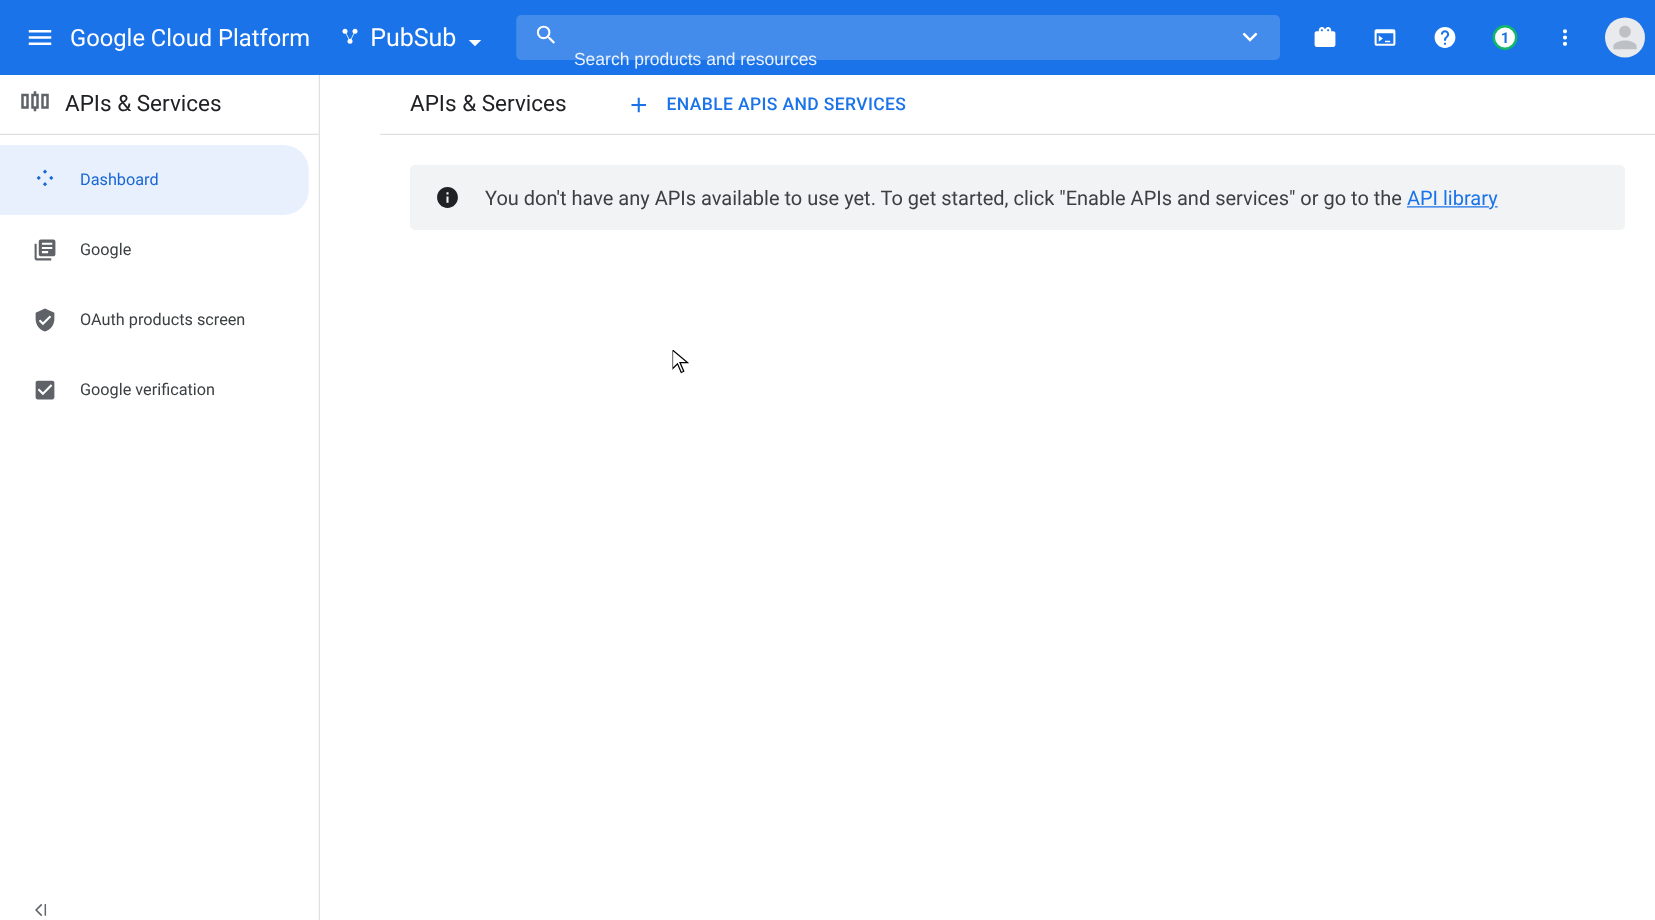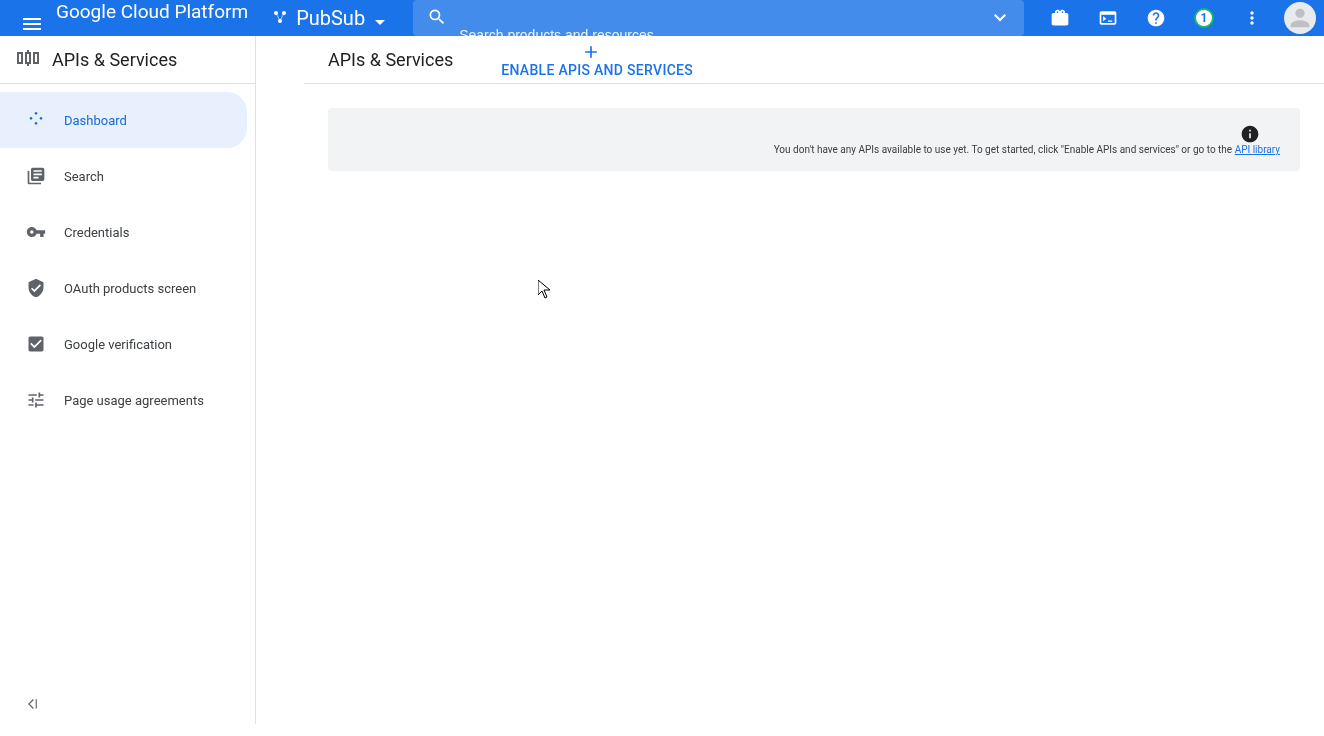--- a/index.html
+++ b/index.html
@@ -1,17 +1,17 @@
 <!DOCTYPE html>
 <html><head>
   <meta charset="utf-8">
   <style>
     * { margin: 0; padding: 0; box-sizing: border-box; }
     body { font-family: Roboto, 'Helvetica Neue', Arial, sans-serif; font-size: 13px; color: #222; width: 1324px; height: 736px; overflow: hidden; }
-    .header { background: #1a73e8; height: 36px; display: flex; padding: 0 8px; color: #fff; }
+    .header { background: #1a73e8; height: 60px; display: flex; align-items: center; padding: 0 8px; color: #fff; }
     .header .hamburger { width: 48px; height: 48px; display: flex; align-items: center; justify-content: center; cursor: pointer; }
     .header .brand { font-size: 19px; margin-left: 0px; margin-right: 16px; white-space: nowrap; font-weight: 400; font-family: 'Product Sans', Roboto, Arial, sans-serif; }
     .header .project { display: flex; align-items: center; cursor: pointer; padding: 6px 8px; border-radius: 2px; font-size: 20px; margin-right: 20px; }
     .header .project .proj-icon { margin-right: 8px; }
     .header .project .dropdown-arrow { margin-left: 10px; }
     .header .search-wrap { flex: 1; max-width: 720px; }
     .header .search { display: flex; align-items: center; background: rgba(255,255,255,0.18); border-radius: 4px; height: 36px; padding: 0 4px 0 14px; color: rgba(255,255,255,0.85); }
     .header .search input { border: none; background: transparent; color: #fff; font-size: 14px; outline: none; flex: 1; margin-left: 12px; margin-top: 33px; }
     .header .search input::placeholder { color: rgba(255,255,255,0.9); }
     .header .search .chev { width: 40px; display: flex; align-items: center; justify-content: center; }
@@ -27,24 +27,24 @@
     .sidebar-nav { flex: 1; padding-top: 8px; }
     .nav-item { display: flex; align-items: center; height: 56px; padding: 0 24px; cursor: pointer; color: #3c4043; font-size: 13px; }
     .nav-item .nav-icon { width: 24px; margin-right: 16px; display: flex; align-items: center; justify-content: center; }
     .nav-item.active { background: #e8f0fe; color: #1967d2; border-radius: 0 20px 20px 0; margin-right: 8px; }
     .nav-item.active .nav-icon svg { fill: #1967d2; }
     .nav-item .nav-icon svg { fill: #5f6368; }
     .sidebar-footer { height: 40px; display: flex; align-items: center; padding-left: 24px; cursor: pointer; }
     .main { flex: 1; display: flex; flex-direction: column; }
     .main-header { height: 48px; border-bottom: 1px solid #e0e0e0; display: flex; align-items: center; padding: 0 24px; }
     .main-header .page-title { font-size: 18px; color: #202124; margin-right: 48px; }
-    .enable-btn { display: flex; align-items: center; color: #1a73e8; font-weight: 500; letter-spacing: 0.3px; font-size: 14px; cursor: pointer; flex-direction: column; }
+    .enable-btn { display: flex; align-items: center; color: #1a73e8; font-weight: 500; letter-spacing: 0.3px; font-size: 14px; cursor: pointer; }
     .enable-btn .plus { margin-right: 12px; display: flex; }
     .content { padding: 24px; }
-    .info-banner { background: #f1f3f4; border-radius: 4px; padding: 16px 20px; display: flex; align-items: flex-end; color: #3c4043; font-size: 10px; flex-direction: column; }
+    .info-banner { background: #f1f3f4; border-radius: 4px; padding: 16px 20px; display: flex; align-items: center; color: #3c4043; font-size: 16px; }
     .info-banner .info-icon { margin-right: 20px; display: flex; }
     .info-banner a { color: #1a73e8; text-decoration: underline; }
     .cursor-pointer { position: absolute; left: 538px; top: 280px; pointer-events: none; }
   </style>
 </head>
 <body>
 
 <div class="header">
   <div class="hamburger">
     <svg width="24" height="24" viewBox="0 0 24 24" fill="#fff">
@@ -136,53 +136,37 @@
             </svg>
         </span>
         <span>Dashboard</span>
       </div>
       <div class="nav-item">
         <span class="nav-icon">
           <svg width="20" height="20" viewBox="0 0 24 24">
               <path d="M4 6H2v14c0 1.1.9 2 2 2h14v-2H4V6zm16-4H8c-1.1 0-2 .9-2 2v12c0 1.1.9 2 2 2h12c1.1 0 2-.9 2-2V4c0-1.1-.9-2-2-2zm-1 9H9V9h10v2zm-4 4H9v-2h6v2zm4-8H9V5h10v2z"></path>
             </svg>
         </span>
-        <span>Search</span>
+        <span>Google</span>
       </div>
       <div class="nav-item">
         <span class="nav-icon">
           <svg width="20" height="20" viewBox="0 0 24 24">
-              <path d="M12.65 10C11.83 7.67 9.61 6 7 6c-3.31 0-6 2.69-6 6s2.69 6 6 6c2.61 0 4.83-1.67 5.65-4H17v4h4v-4h2v-4H12.65zM7 14c-1.1 0-2-.9-2-2s.9-2 2-2 2 .9 2 2-.9 2-2 2z"></path>
-            </svg>
-        </span>
-        <span>Credentials</span>
+              <path d="M12 1L3 5v6c0 5.55 3.84 10.74 9 12 5.16-1.26 9-6.45 9-12V5l-9-4zm-2 16l-4-4 1.41-1.41L10 14.17l6.59-6.59L18 9l-8 8z"></path>
+            </svg>
+        </span>
+        <span>OAuth products screen</span>
       </div>
       <div class="nav-item">
         <span class="nav-icon">
           <svg width="20" height="20" viewBox="0 0 24 24">
-              <path d="M12 1L3 5v6c0 5.55 3.84 10.74 9 12 5.16-1.26 9-6.45 9-12V5l-9-4zm-2 16l-4-4 1.41-1.41L10 14.17l6.59-6.59L18 9l-8 8z"></path>
-            </svg>
-        </span>
-        <span>OAuth products screen</span>
-      </div>
-      <div class="nav-item">
-        <span class="nav-icon">
-          <svg width="20" height="20" viewBox="0 0 24 24">
               <path d="M19 3H5c-1.1 0-2 .9-2 2v14c0 1.1.9 2 2 2h14c1.1 0 2-.9 2-2V5c0-1.1-.9-2-2-2zm-9 14l-5-5 1.41-1.41L10 14.17l7.59-7.59L19 8l-9 9z"></path>
             </svg>
         </span>
         <span>Google verification</span>
-      </div>
-      <div class="nav-item">
-        <span class="nav-icon">
-          <svg width="20" height="20" viewBox="0 0 24 24">
-              <path d="M3 17v2h6v-2H3zM3 5v2h10V5H3zm10 16v-2h8v-2h-8v-2h-2v6h2zM7 9v2H3v2h4v2h2V9H7zm14 4v-2H11v2h10zm-6-4h2V7h4V5h-4V3h-2v6z"></path>
-            </svg>
-        </span>
-        <span>Page usage agreements</span>
       </div>
     </div>
     <div class="sidebar-footer">
       <svg width="20" height="20" viewBox="0 0 24 24" fill="#5f6368">
           <path d="M11.67 3.87L9.9 2.1 0 12l9.9 9.9 1.77-1.77L3.54 12z" transform="scale(0.6) translate(8,8)"></path>
           <rect x="14" y="4" width="2" height="16" transform="scale(0.7) translate(6,5)"></rect>
         </svg>
     </div>
   </div>
 

